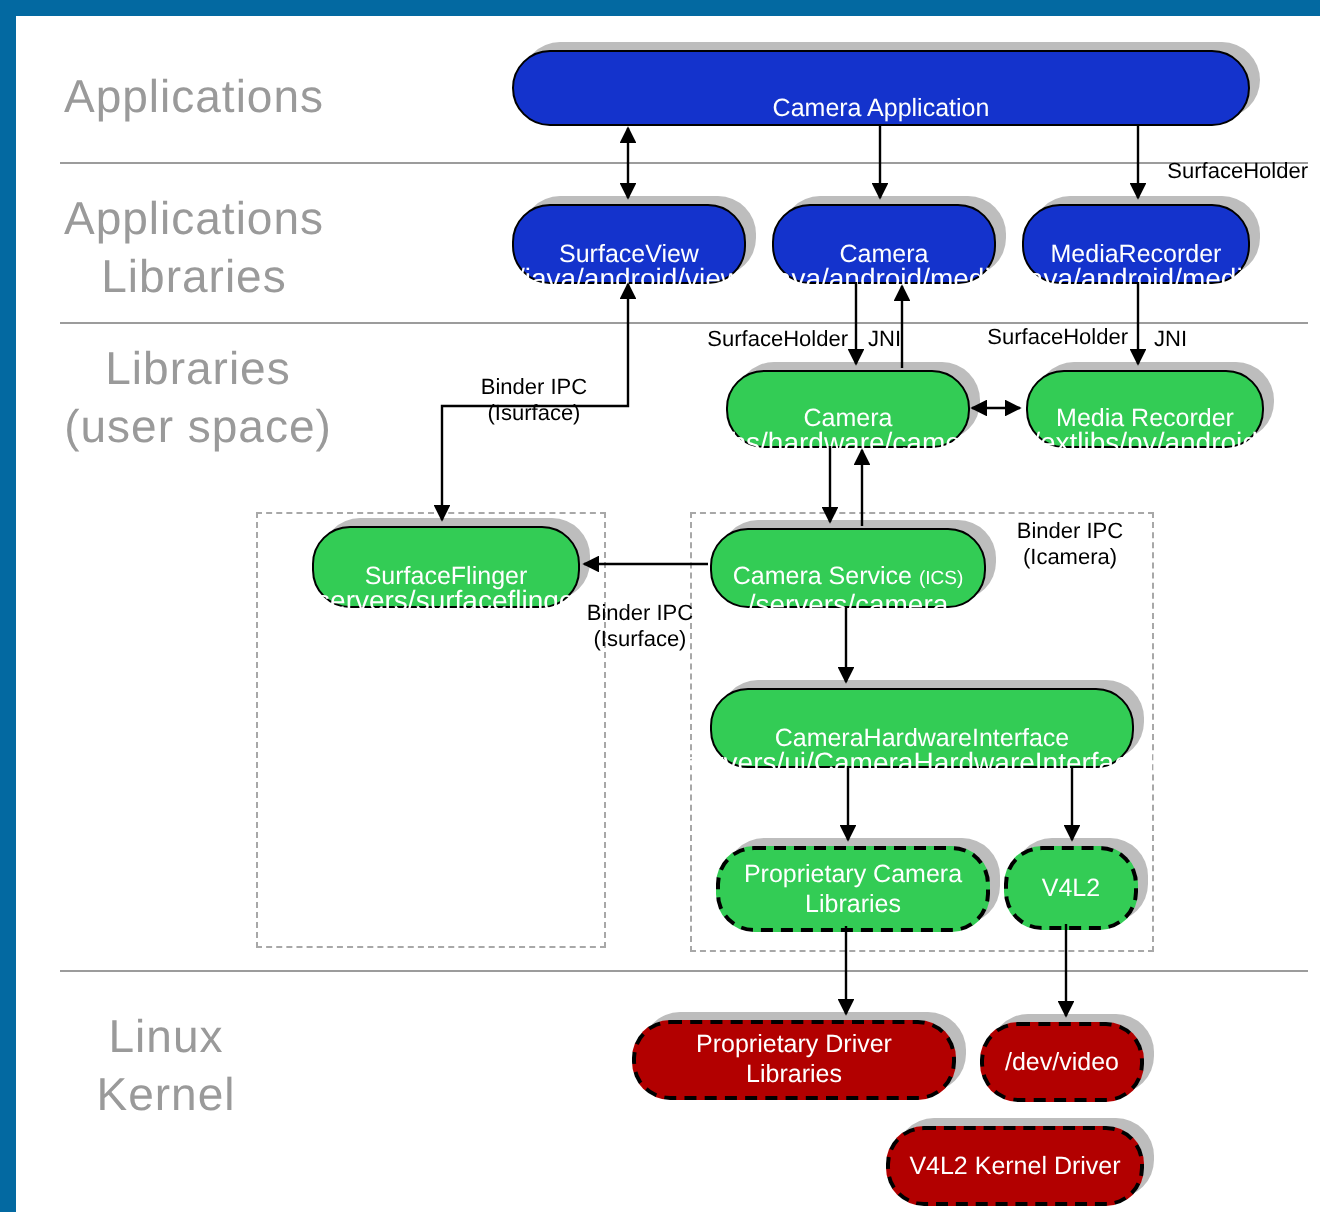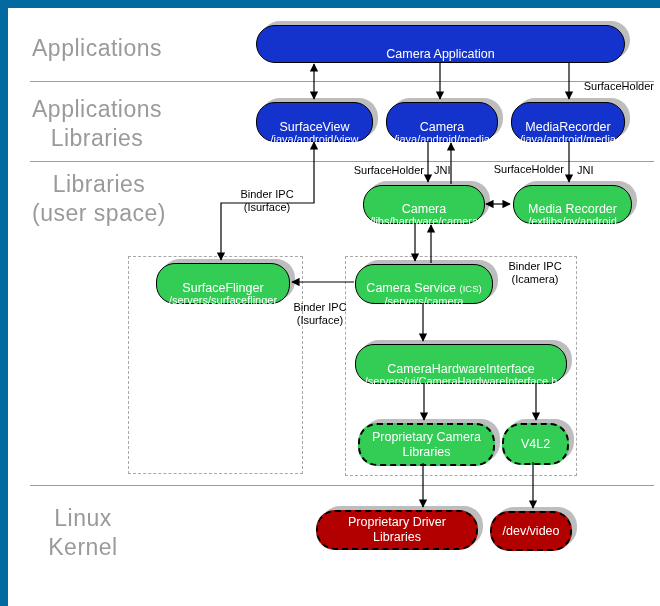--- a/index.html
+++ b/index.html
@@ -22,21 +22,21 @@
     align-items:center;justify-content:center;color:#fff;text-align:center;
     border:1.5px solid #000;border-radius:19px;
     box-shadow:5px -4px 0 var(--shadow);
   }
   .node.blue{background:var(--blue);}
   .node.green{background:var(--green);}
   .node.red{background:var(--red);}
   .node.dashed{border:2px dashed #000;}
   .node .t{font-size:12.5px;line-height:14px;white-space:nowrap;margin-top:20px;}
   .node .t .sfx{font-size:9.5px;}
-  .node .sub{font-size:11px;line-height:11px;white-space:nowrap;}
+  .node .sub{font-size:14px;line-height:11px;white-space:nowrap;}
   .node .big{font-size:12.5px;line-height:15px;white-space:nowrap;}
   .container-dashed{
     position:absolute;z-index:1;border:1px dashed #a8a8a8;background:transparent;
   }
   .edge-label{
     position:absolute;z-index:40;color:#000;font-size:11px;line-height:12.5px;
     white-space:nowrap;
     margin-top:16px;
   }
   .edge-label.center{text-align:center;}
@@ -113,20 +113,23 @@
     <div class="big">V4L2</div>
   </div>
 
   <div class="node red dashed" style="left:308px;top:502px;width:158px;height:36px">
     <div class="big">Proprietary Driver</div>
     <div class="big">Libraries</div>
   </div>
   <div class="node red dashed" style="left:482px;top:503px;width:78px;height:36px">
     <div class="big">/dev/video</div>
   </div>
+  <div class="node red dashed" style="left:435px;top:555px;width:125px;height:36px">
+    <div class="big">V4L2 Kernel Driver</div>
+  </div>
 
   <svg class="edges" width="656" height="602" viewBox="0 0 656 602">
     <defs>
       <marker id="ah" viewBox="0 0 10 10" refX="9" refY="5" markerWidth="7" markerHeight="7" orient="auto-start-reverse">
         <path d="M0,0 L10,5 L0,10 z" fill="#000"></path>
       </marker>
     </defs>
 
     <g stroke="#9c9c9c" stroke-width="1">
       <line x1="22" y1="73.5" x2="646" y2="73.5"></line>

